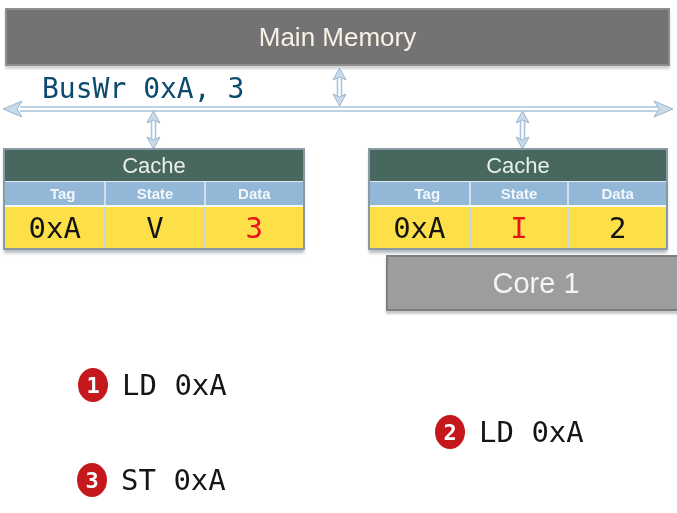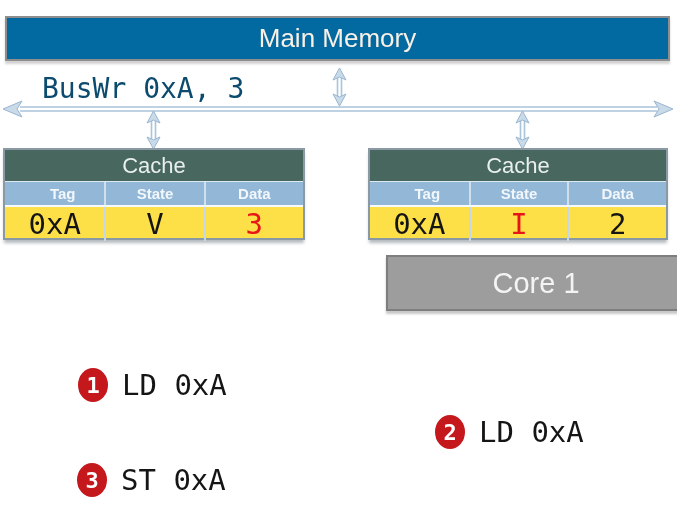--- a/index.html
+++ b/index.html
@@ -2,22 +2,22 @@
 <html><head>
 <meta charset="utf-8">
 <style>
   * { margin: 0; padding: 0; box-sizing: border-box; }
   html, body { background: #ffffff; }
   body { font-family: "Liberation Sans", sans-serif; }
   .stage { position: relative; width: 677px; height: 513px; background: #ffffff; overflow: hidden; }
   .mono { font-family: "DejaVu Sans Mono", monospace; }
 
   .memory {
-    position: absolute; left: 5px; top: 16px; width: 665px; height: 45px;
-    background: #0369a1; border: 2px solid #8e8e8e;
+    position: absolute; left: 5px; top: 8px; width: 665px; height: 58px;
+    background: #737373; border: 2px solid #8e8e8e;
     display: flex; align-items: center; justify-content: center;
     color: #f9f1e6; font-size: 26px;
     box-shadow: 0 3px 2px rgba(130,130,130,.35);
   }
 
   .bus-label {
     position: absolute; left: 42px; top: 72px;
     font-size: 28px; color: #0c4a6e; white-space: pre;
   }
 
@@ -38,21 +38,21 @@
     display: grid; grid-template-columns: 1fr 1fr 1fr; height: 24px;
     background: #93b7d7; border-top: 1px solid #dfe9f2;
   }
   .hcell {
     display: flex; align-items: center; justify-content: center;
     color: #f2f7fb; font-weight: bold; font-size: 15px;
     border-left: 2px solid #cfdfee;
   }
   .hcell:first-child { border-left: none; padding-left: 16px; }
   .cache-row {
-    display: grid; grid-template-columns: 1fr 1fr 1fr; height: 33px;
+    display: grid; grid-template-columns: 1fr 1fr 1fr; height: 43px;
     border-top: 2px solid #f7fafc;
   }
   .dcell {
     display: flex; align-items: center; justify-content: center;
     font-size: 29px; color: #141414; border-left: 2px solid #c6d8e8;
   }
   .dcell:first-child { border-left: none; }
 
   .core {
     position: absolute; top: 255px; height: 56px;

